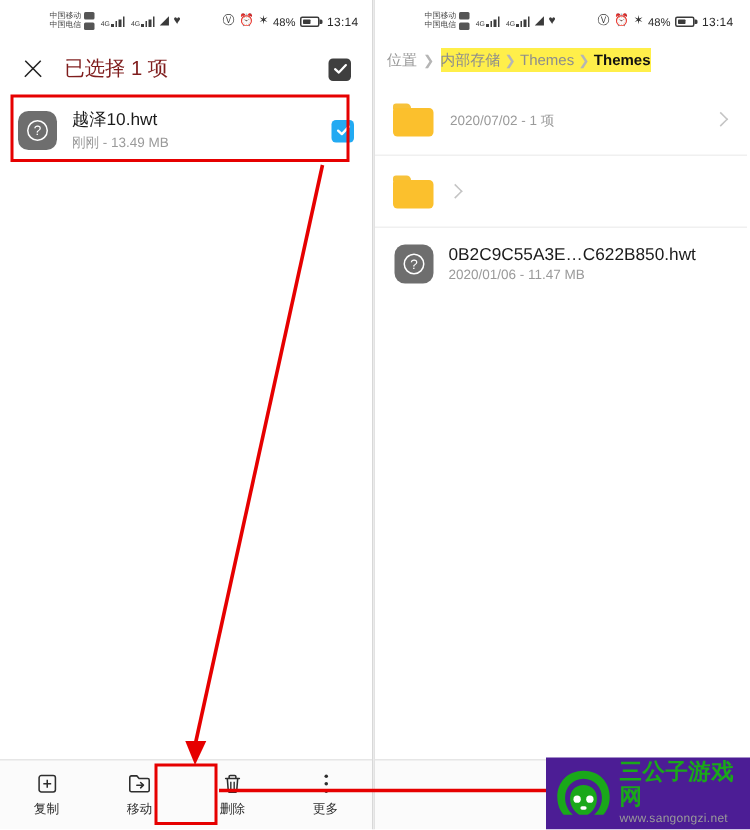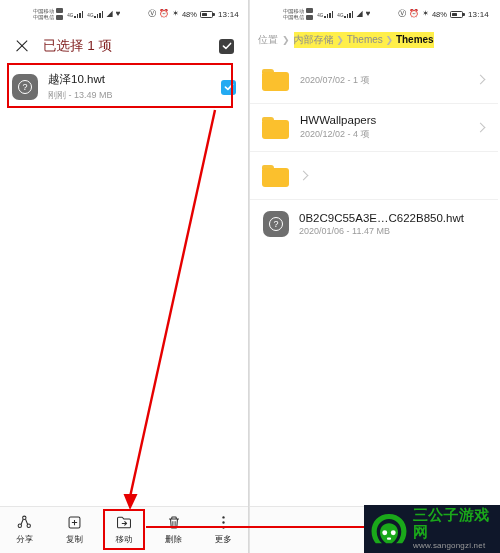--- a/index.html
+++ b/index.html
@@ -190,21 +190,21 @@
   .newfolder .plus::after  { top:50%; left:0; height:1.4px; width:14px; transform:translateY(-50%); }
   .newfolder .nl { font-size: 8.5px; color: #2e2e2e; }
 
   
   .anno { position: absolute; left:0; top:0; width: 500px; height: 553px; pointer-events: none; }
 
   
   .watermark {
     position: absolute; right: 0; bottom: 0;
     width: 136px; height: 48px;
-    background: #0f172a;
+    background: #4c1d95;
     display: flex; align-items: center; gap: 5px;
     padding: 3px 4px 3px 6px;
   }
   .wm-logo { width: 38px; height: 34px; flex:0 0 auto; }
   .wm-text { display:flex; flex-direction: column; line-height: 1.1; }
   .wm-cn { font-size: 15px; color: #1aa81a; font-weight: 700; letter-spacing: 0.3px;}
   .wm-url { font-size: 8px; color: #9a9a9a; letter-spacing: 0.2px; margin-top:2px;}
 </style>
 </head>
 <body>
@@ -285,31 +285,20 @@
         </div>
       </div>
     </div>
 
     <div class="hl-file"></div>
 
     <div class="bottombar">
       <div class="tool">
         <div class="ti">
           <svg width="15" height="15" viewBox="0 0 16 16">
-              <circle cx="3" cy="11.5" r="1.8" fill="none" stroke="#2e2e2e" stroke-width="1.1"></circle>
-              <circle cx="12.5" cy="11.5" r="1.8" fill="none" stroke="#2e2e2e" stroke-width="1.1"></circle>
-              <circle cx="7.8" cy="3" r="1.8" fill="none" stroke="#2e2e2e" stroke-width="1.1"></circle>
-              <path d="M4.3 10.2 L6.6 4.6 M9.1 4.5 L11.4 10.1" stroke="#2e2e2e" stroke-width="1.1" fill="none"></path>
-            </svg>
-        </div>
-        <div class="tl">分享</div>
-      </div>
-      <div class="tool">
-        <div class="ti">
-          <svg width="15" height="15" viewBox="0 0 16 16">
               <rect x="2.2" y="2.2" width="11.6" height="11.6" rx="1.6" fill="none" stroke="#2e2e2e" stroke-width="1.1"></rect>
               <path d="M8 5.2 V10.8 M5.2 8 H10.8" stroke="#2e2e2e" stroke-width="1.1"></path>
             </svg>
         </div>
         <div class="tl">复制</div>
       </div>
       <div class="tool">
         <div class="ti">
           <svg width="16" height="15" viewBox="0 0 17 16">
               <path d="M1.6 4.2 V12.6 a1.1 1.1 0 0 0 1.1 1.1 H14.3 a1.1 1.1 0 0 0 1.1 -1.1 V5.3 a1.1 1.1 0 0 0 -1.1 -1.1 H8.2 L6.6 2.4 H2.7 a1.1 1.1 0 0 0 -1.1 1.1 Z" fill="none" stroke="#2e2e2e" stroke-width="1.1" stroke-linejoin="round"></path>
@@ -410,31 +399,20 @@
         <div class="folder-ico">
             <span class="tab"></span>
             <span class="body"></span>
           </div>
         <div class="fr-meta">
           <div class="fr-sub">2020/07/02 - 1 项</div>
         </div>
         <div class="chev"></div>
       </div>
 
-      <div class="folder-row">
-        <div class="folder-ico">
-            <span class="tab"></span>
-            <span class="body"></span>
-          </div>
-        <div class="fr-meta">
-          <div class="fr-name">HWWallpapers</div>
-          <div class="fr-sub">2020/12/02 - 4 项</div>
-        </div>
-        <div class="chev"></div>
-      </div>
 
       <div class="folder-row">
         <div class="folder-ico">
             <span class="tab"></span>
             <span class="body"></span>
           </div>
         <div class="chev"></div>
       </div>
 
       <div class="folder-row">

